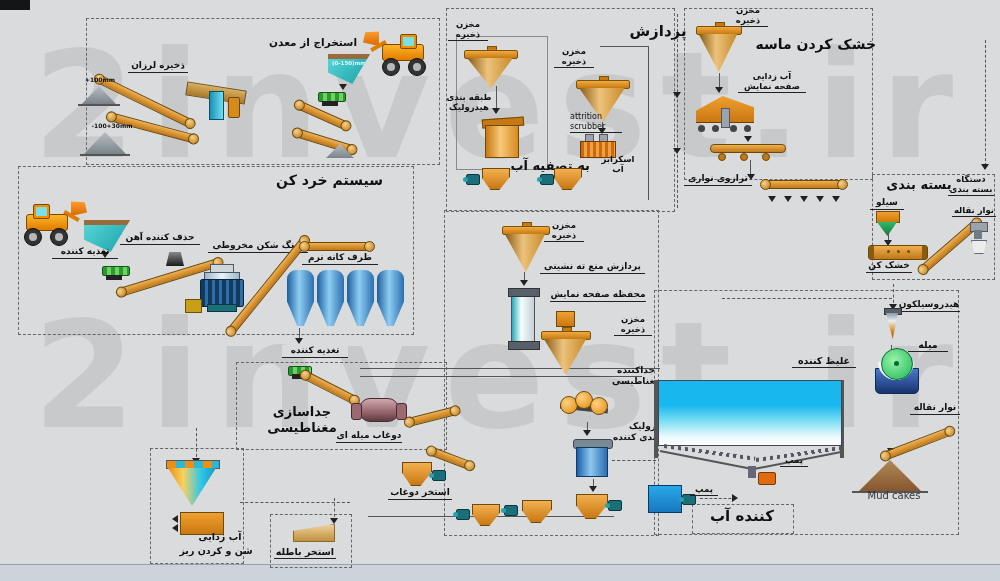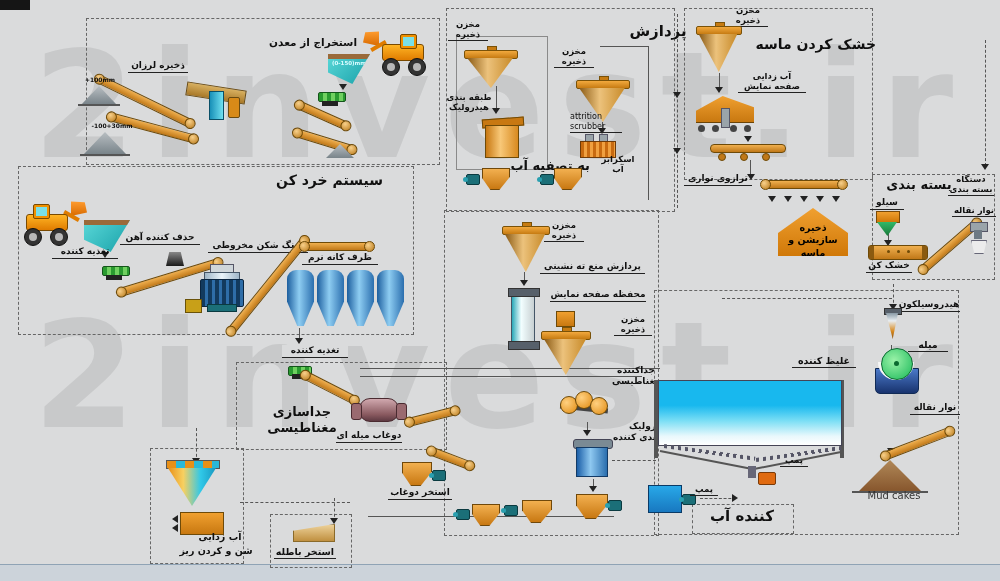--- a/index.html
+++ b/index.html
@@ -464,25 +464,20 @@
         <div class="w" style="left:48px"></div>
     </div>
     <div class="bscale" style="left:710px;top:144px">
       <div class="belt"></div>
       <div class="rl" style="left:8px"></div>
         <div class="rl" style="left:30px"></div>
         <div class="rl" style="left:52px"></div>
     </div>
     <div class="lbl ul" style="left:684px;top:173px;width:68px;font-size:9px">ترازوی نواری</div>
     <div class="conv" style="left:764px;top:180px;width:78px"></div>
-    <div class="stock" style="left:778px;top:208px">
-      <div class="tx">
-        <span>ذخیره سازی</span><span>شن و ماسه</span>
-      </div>
-    </div>
 
     <div class="lbl" style="left:880px;top:177px;width:78px;font-size:13px">بسته بندی</div>
     <div class="lbl ul" style="left:948px;top:174px;width:46px;font-size:8.5px">
       <span>دستگاه</span>
         <span>بسته بندی</span>
     </div>
     <div class="lbl ul" style="left:870px;top:197px;width:34px;font-size:9px">سیلو</div>
     <div class="lbl ul" style="left:952px;top:205px;width:44px;font-size:8.5px">نوار نقاله</div>
     <div class="psilo" style="left:876px;top:211px">
       <div class="t"></div>

